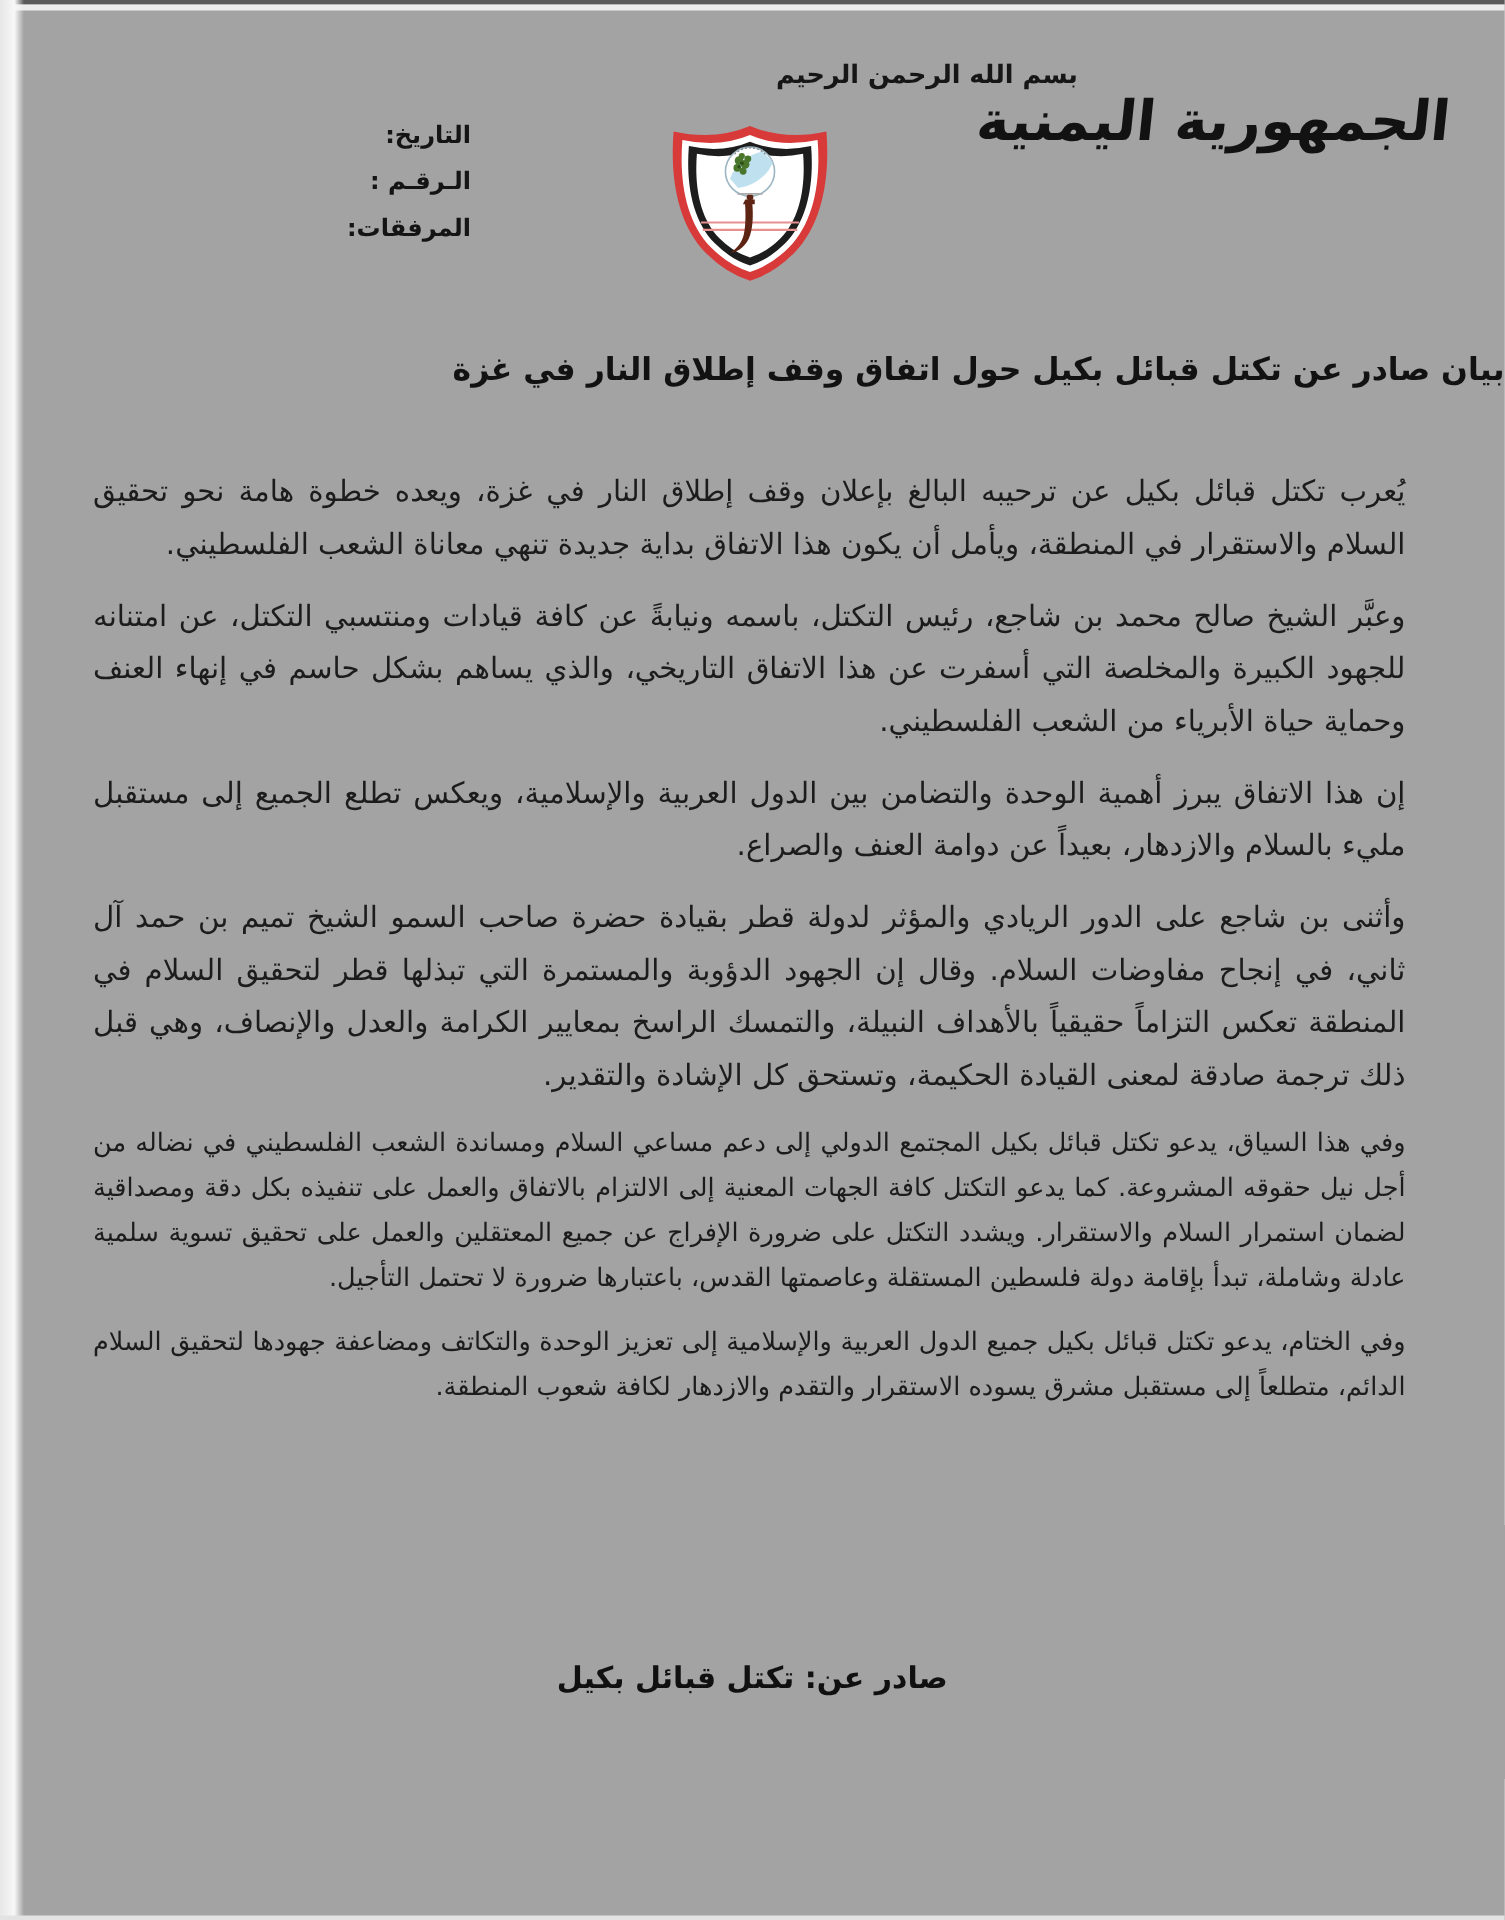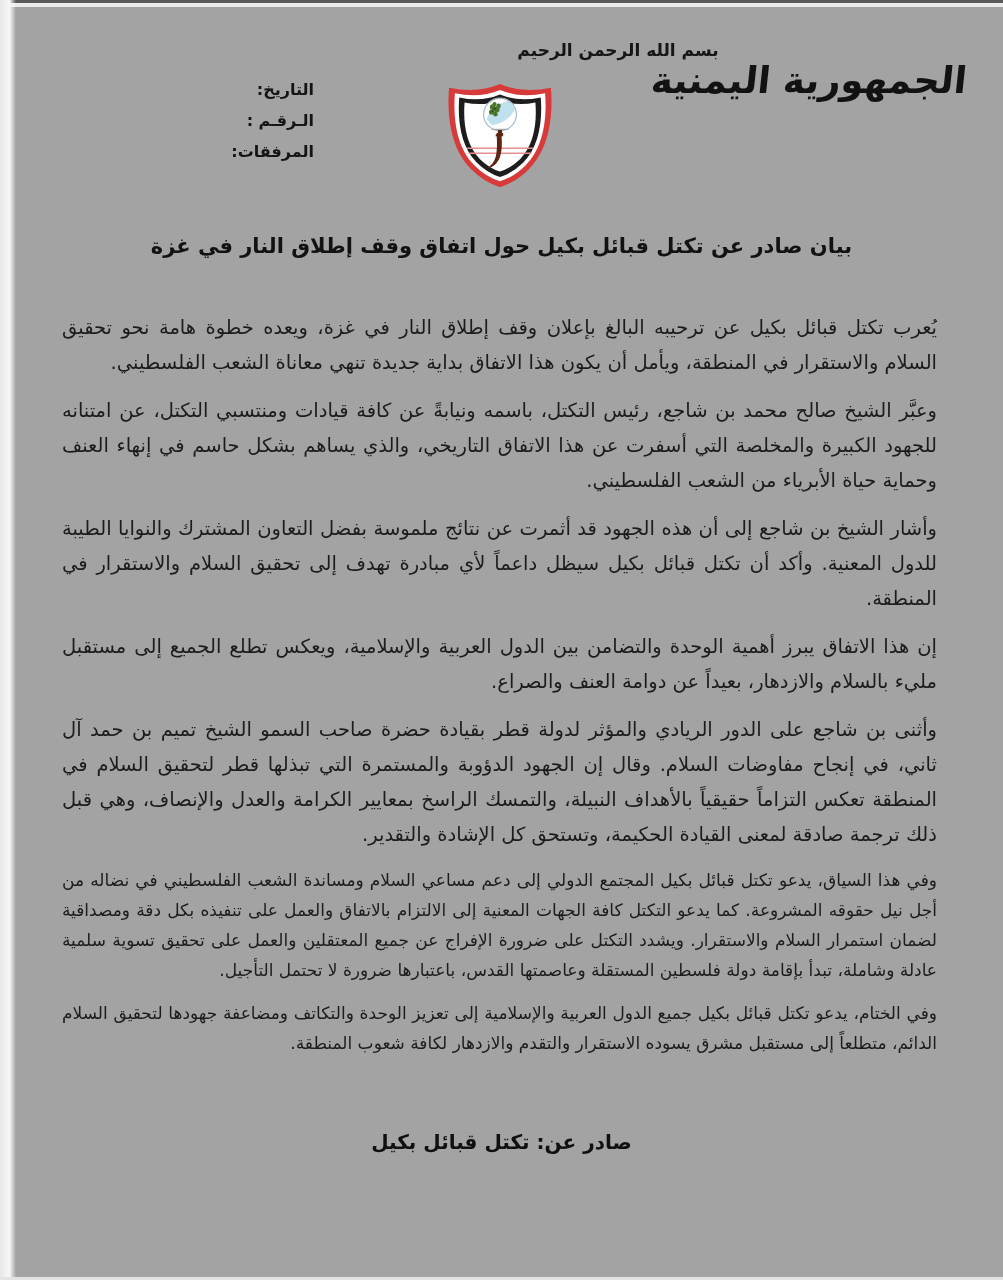--- a/index.html
+++ b/index.html
@@ -21,29 +21,29 @@
     direction:rtl;font-weight:bold;font-size:17px;color:#161616;}
   .org-block{position:absolute;top:58px;right:10px;width:368px;text-align:center;direction:rtl;}
   .org-calligraphy{font-size:37px;font-weight:bold;color:#121212;transform:skewX(-6deg);line-height:1.25;}
   .org-bold{font-size:34px;font-weight:bold;color:#0d0d0d;margin-top:6px;letter-spacing:1px;}
   .meta-fields{position:absolute;top:74px;left:146px;width:168px;direction:rtl;text-align:right;}
   .meta-row{font-size:16px;font-weight:bold;line-height:31px;color:#141414;}
   .emblem{position:absolute;top:78px;left:436px;width:128px;height:114px;}
   .emblem svg{width:100%;height:100%;display:block;}
 
   
-  .doc-title{position:absolute;top:220px;left:0;right:0;text-align:center;direction:rtl;
+  .doc-title{position:absolute;top:220px;left:0;right:0;text-align:right;direction:rtl;
     font-size:21px;font-weight:bold;color:#121212;}
   .body-text{position:absolute;top:310px;right:66px;left:62px;direction:rtl;}
   .body-text p{margin:0 0 13px 0;font-size:19.5px;line-height:35px;
     text-align:justify;color:#1c1c1c;}
   .body-text p.small{font-size:17px;line-height:30px;}
 
   
-  .issued-by{position:absolute;top:1130px;left:0;right:0;text-align:center;direction:rtl;
+  .issued-by{position:absolute;top:1106px;left:0;right:0;text-align:center;direction:rtl;
     font-size:20px;font-weight:bold;color:#101010;}
   .issue-date{position:absolute;top:1158px;left:0;right:0;text-align:center;direction:rtl;
     font-size:20px;font-weight:bold;color:#101010;letter-spacing:2px;}
 </style>
 </head>
 <body>
 
 <div class="page">
 
   <div class="scan-top"></div>
@@ -102,21 +102,20 @@
       <rect x="48.2" y="42.8" width="3.6" height="2.8" rx="0.9" fill="#5d2414"></rect>
       <path d="M47.4 45.4 h5.2 v2.6 h-1.3 c0.5 6 0.3 12.2 -1.2 16.8 c-1.8 5.6 -6 9.2 -10.8 9.8 c3.5 -2.3 6.1 -5.4 7.2 -9.6 c1.1 -4.3 1.2 -10.6 0.8 -17 h-1.2 Z" fill="#5d2414"></path>
     </svg>
   </div>
 
   <h1 class="doc-title">بيان صادر عن تكتل قبائل بكيل حول اتفاق وقف إطلاق النار في غزة</h1>
 
   <div class="body-text">
     <p>يُعرب تكتل قبائل بكيل عن ترحيبه البالغ بإعلان وقف إطلاق النار في غزة، ويعده خطوة هامة نحو تحقيق السلام والاستقرار في المنطقة، ويأمل أن يكون هذا الاتفاق بداية جديدة تنهي معاناة الشعب الفلسطيني.</p>
     <p>وعبَّر الشيخ صالح محمد بن شاجع، رئيس التكتل، باسمه ونيابةً عن كافة قيادات ومنتسبي التكتل، عن امتنانه للجهود الكبيرة والمخلصة التي أسفرت عن هذا الاتفاق التاريخي، والذي يساهم بشكل حاسم في إنهاء العنف وحماية حياة الأبرياء من الشعب الفلسطيني.</p>
-    <p>وأشار الشيخ بن شاجع إلى أن هذه الجهود قد أثمرت عن نتائج ملموسة بفضل التعاون المشترك والنوايا الطيبة للدول المعنية. وأكد أن تكتل قبائل بكيل سيظل داعماً لأي مبادرة تهدف إلى تحقيق السلام والاستقرار في المنطقة.</p>
     <p>إن هذا الاتفاق يبرز أهمية الوحدة والتضامن بين الدول العربية والإسلامية، ويعكس تطلع الجميع إلى مستقبل مليء بالسلام والازدهار، بعيداً عن دوامة العنف والصراع.</p>
     <p>وأثنى بن شاجع على الدور الريادي والمؤثر لدولة قطر بقيادة حضرة صاحب السمو الشيخ تميم بن حمد آل ثاني، في إنجاح مفاوضات السلام. وقال إن الجهود الدؤوبة والمستمرة التي تبذلها قطر لتحقيق السلام في المنطقة تعكس التزاماً حقيقياً بالأهداف النبيلة، والتمسك الراسخ بمعايير الكرامة والعدل والإنصاف، وهي قبل ذلك ترجمة صادقة لمعنى القيادة الحكيمة، وتستحق كل الإشادة والتقدير.</p>
     <p class="small">وفي هذا السياق، يدعو تكتل قبائل بكيل المجتمع الدولي إلى دعم مساعي السلام ومساندة الشعب الفلسطيني في نضاله من أجل نيل حقوقه المشروعة. كما يدعو التكتل كافة الجهات المعنية إلى الالتزام بالاتفاق والعمل على تنفيذه بكل دقة ومصداقية لضمان استمرار السلام والاستقرار. ويشدد التكتل على ضرورة الإفراج عن جميع المعتقلين والعمل على تحقيق تسوية سلمية عادلة وشاملة، تبدأ بإقامة دولة فلسطين المستقلة وعاصمتها القدس، باعتبارها ضرورة لا تحتمل التأجيل.</p>
     <p class="small">وفي الختام، يدعو تكتل قبائل بكيل جميع الدول العربية والإسلامية إلى تعزيز الوحدة والتكاتف ومضاعفة جهودها لتحقيق السلام الدائم، متطلعاً إلى مستقبل مشرق يسوده الاستقرار والتقدم والازدهار لكافة شعوب المنطقة.</p>
   </div>
 
   <div class="issued-by">صادر عن: تكتل قبائل بكيل</div>
 
 </div>
 

